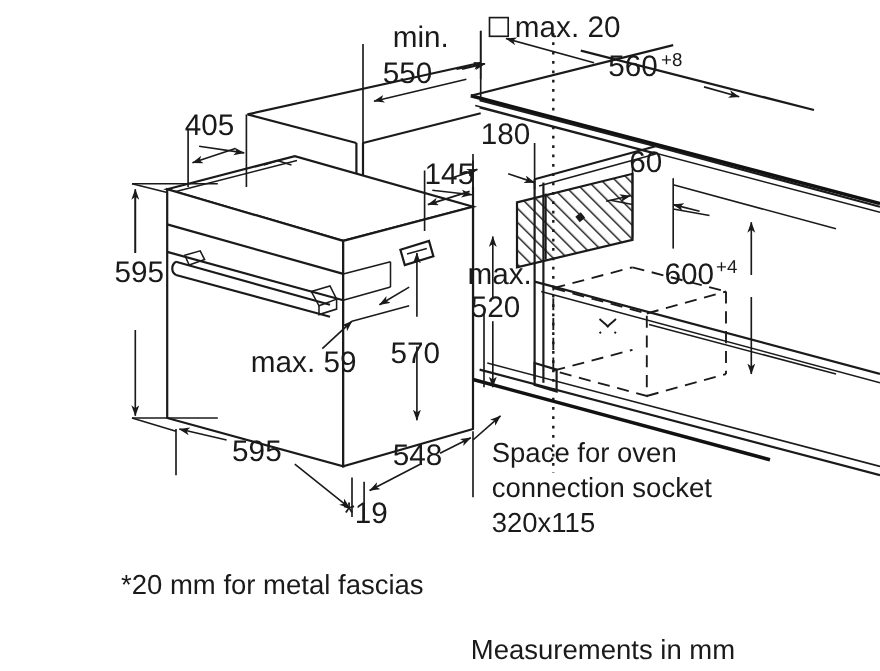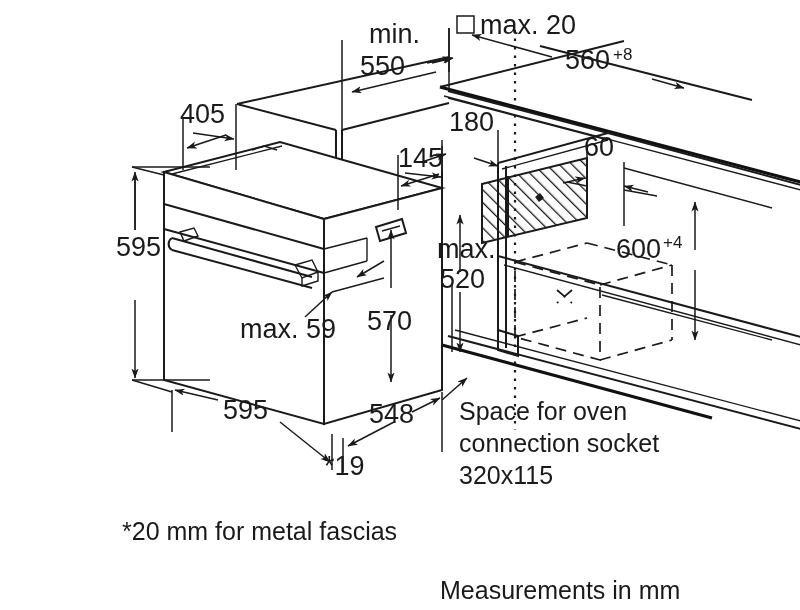--- a/index.html
+++ b/index.html
@@ -10,21 +10,21 @@
   }
   body {
     width: 800px;
     height: 610px;
     position: relative;
     overflow: hidden;
     font-family: "Liberation Sans", sans-serif;
   }
   #drawing-root {
     position: absolute;
-    left: 12px;
+    left: 0;
     top: 0;
     width: 768px;
     height: 610px;
   }
   svg.diagram {
     display: block;
     width: 800px;
     height: 610px;
   }
   .ln {

